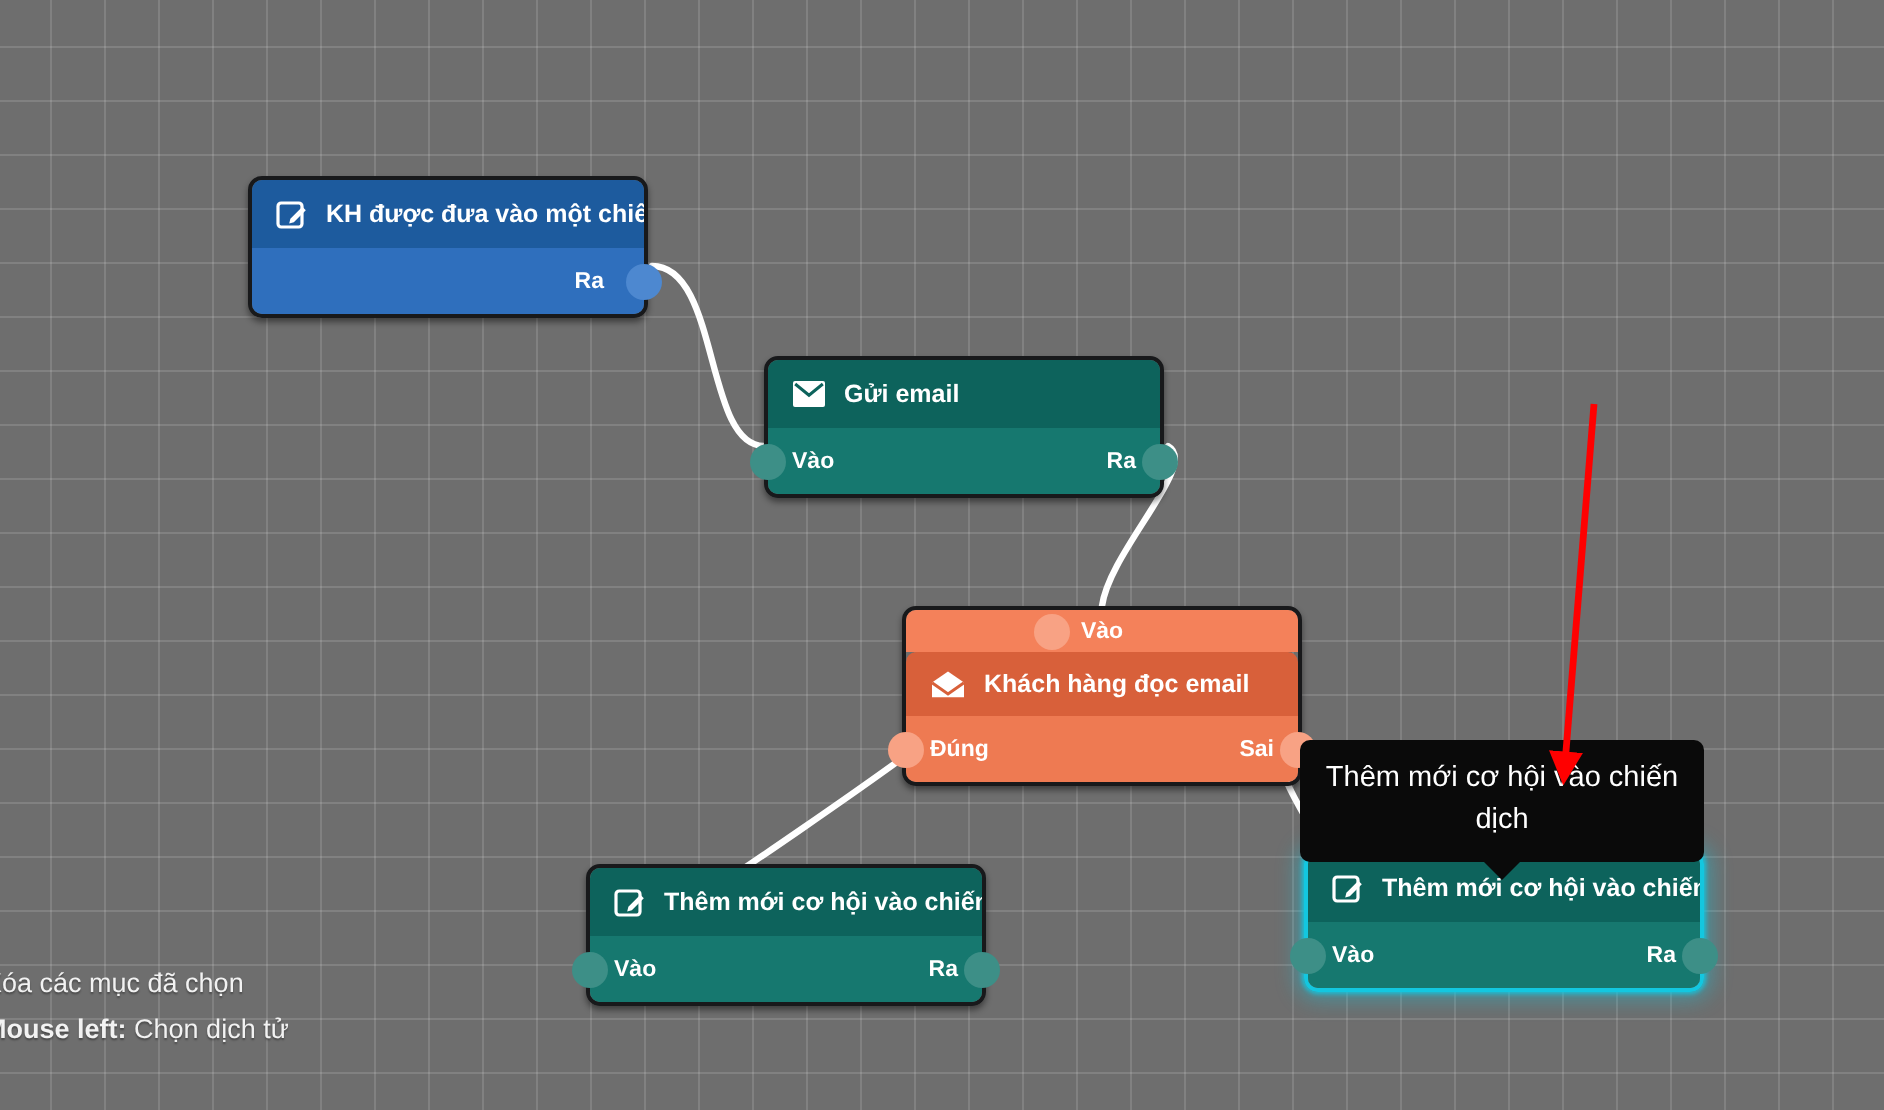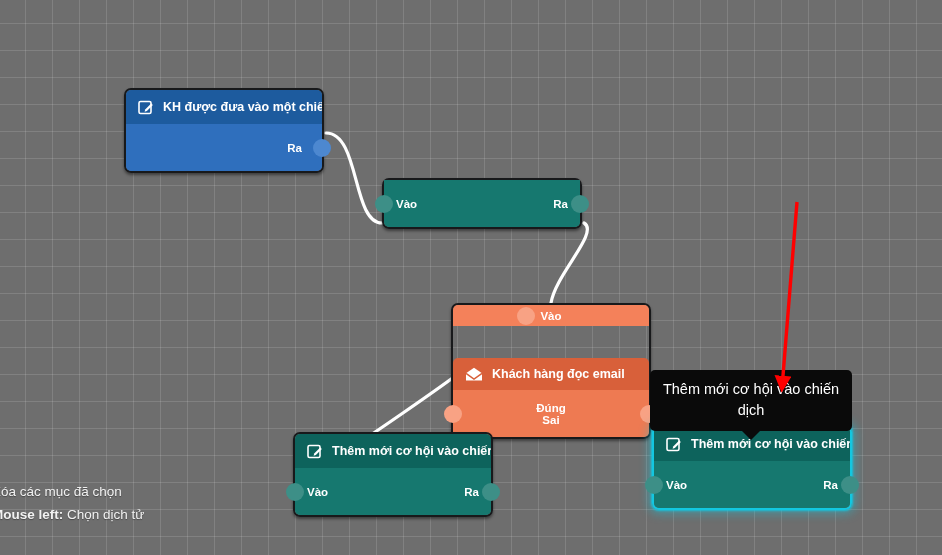--- a/index.html
+++ b/index.html
@@ -52,22 +52,22 @@
     font-weight: bold;
     color: #ffffff;
     white-space: nowrap;
     overflow: hidden;
   }
   .node-head .ico { flex: 0 0 auto; display: block; line-height: 0; }
   .node-foot {
     display: flex;
     align-items: center;
     justify-content: space-between;
-    padding: 12px 12px;
-    height: 23px;
+    padding: 0 12px;
+    height: 33px;
     border-radius: 0 0 5px 5px;
     font-size: 11.5px;
     font-weight: bold;
     color: #ffffff;
     position: relative;
   }
   .node-top-bar {
     display: flex;
     align-items: center;
     justify-content: center;
@@ -101,22 +101,22 @@
   
   .n-teal .node-head { background: #0d635c; }
   .n-teal .node-foot { background: #16786f; }
   .n-teal .port      { background: #3d8f87; }
   .n-email  { left: 382px; top: 178px; width: 200px; }
   .n-opp1   { left: 293px; top: 432px; width: 200px; }
 
   
   .n-orange { left: 451px; top: 303px; width: 200px; }
   .n-orange .node-top-bar { background: #f4815a; }
-  .n-orange .node-head    { background: #d8603a; height: 32px; margin-top: 32px; }
-  .n-orange .node-foot    { background: #ee7a52; flex-direction: column; }
+  .n-orange .node-head    { background: #d8603a; height: 32px; }
+  .n-orange .node-foot    { background: #ee7a52; }
   .n-orange .port         { background: #f8a284; }
 
   
   .n-sel {
     left: 652px; top: 425px; width: 200px;
     border: 2px solid #13c7e0;
     box-shadow: 0 0 10px 4px rgba(19,199,224,0.40), 0 0 2px 1px rgba(19,199,224,0.85);
   }
 
   
@@ -184,20 +184,29 @@
       </span>
       <span>KH được đưa vào một chiến d...</span>
     </div>
     <div class="node-foot">
       <span>Ra</span>
       <span class="port right"></span>
     </div>
   </div>
 
   <div class="node n-teal n-email">
+    <div class="node-head">
+      <span class="ico">
+        <svg width="17" height="14" viewBox="0 0 17 14">
+          <rect x="0.5" y="0.5" width="16" height="13" rx="1" fill="#ffffff"></rect>
+          <path d="M1.6 2 L8.5 7.6 L15.4 2" fill="none" stroke="#0d635c" stroke-width="1.5"></path>
+        </svg>
+      </span>
+      <span>Gửi email</span>
+    </div>
     <div class="node-foot">
       <span class="port left"></span>
       <span>Vào</span>
       <span>Ra</span>
       <span class="port right"></span>
     </div>
   </div>
 
   <div class="node n-orange">
     <div class="node-top-bar">

